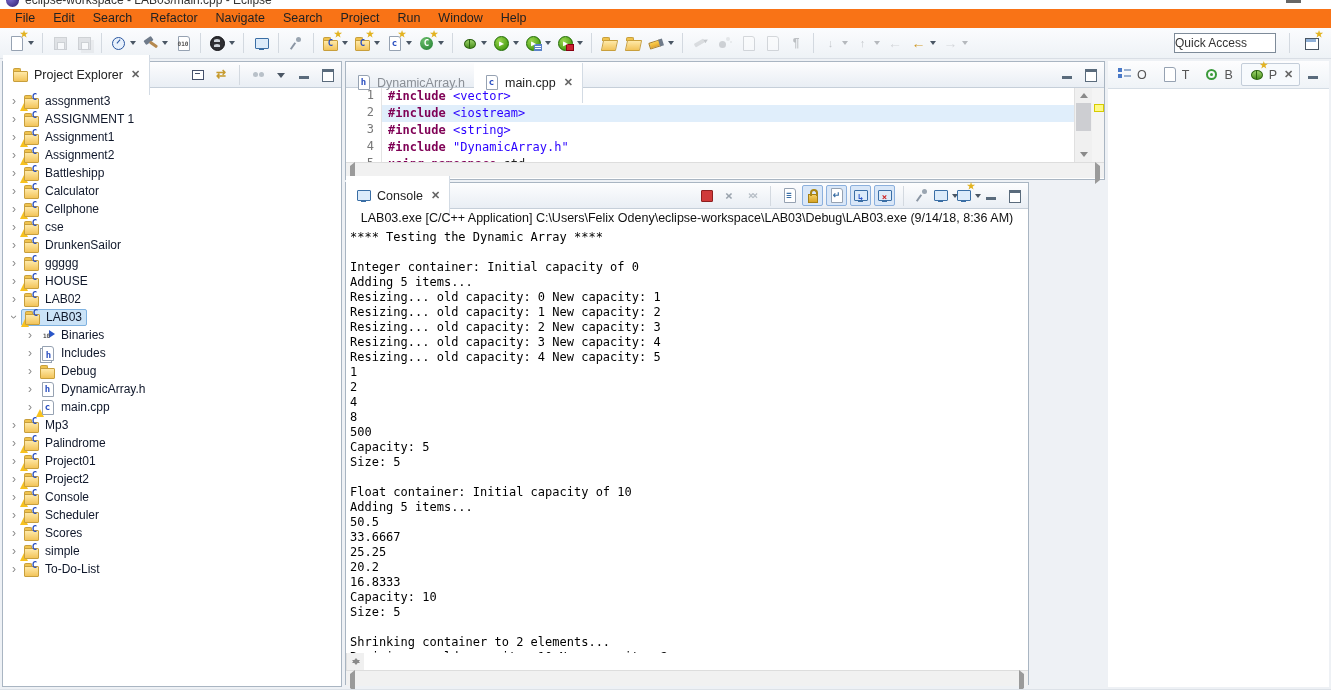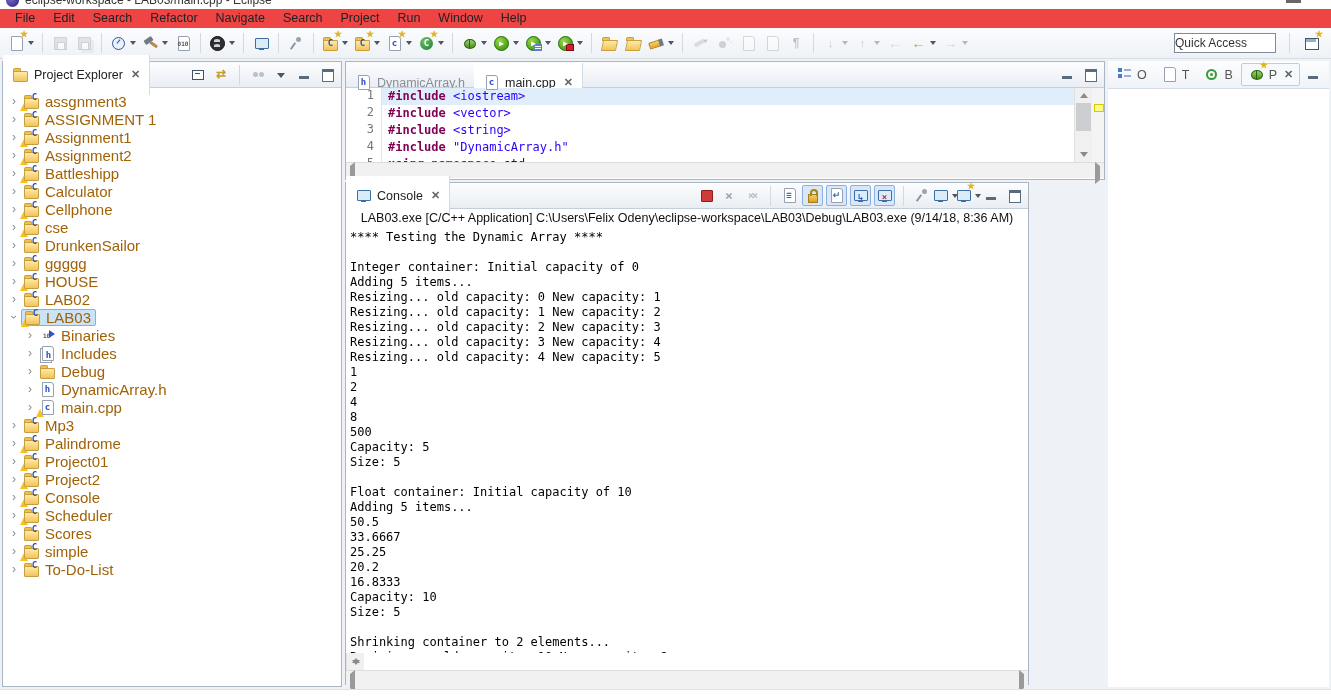--- a/index.html
+++ b/index.html
@@ -3,21 +3,21 @@
 <meta charset="utf-8">
 <style>
   html,body{margin:0;padding:0;background:#fff;}
   #root{position:relative;width:1331px;height:697px;overflow:hidden;background:#fff;
         font-family:"Liberation Sans",sans-serif;font-size:12.5px;color:#222;}
   
   #titlebar{position:absolute;left:0;top:0;width:100%;height:9px;background:#fff;overflow:hidden;}
   #titlebar .tb-inner{position:absolute;top:-9px;left:6px;height:18px;display:flex;align-items:center;gap:6px;font-size:12px;color:#333;}
   .ecl-logo{width:13px;height:13px;border-radius:50%;background:radial-gradient(circle at 35% 35%,#7a6cd0,#2d1b6b);display:inline-block;}
   #win-min{position:absolute;right:30px;top:0px;width:15px;height:3px;background:#666;}
-  #menubar{position:absolute;left:0;top:9px;width:100%;height:19px;background:#ef4444;display:flex;align-items:center;padding-left:6px;box-sizing:border-box;}
+  #menubar{position:absolute;left:0;top:9px;width:100%;height:19px;background:#f97316;display:flex;align-items:center;padding-left:6px;box-sizing:border-box;}
   .menu-item{padding:0 9px;line-height:19px;cursor:default;}
   #toolbar{position:absolute;left:0;top:28px;width:100%;height:31px;background:linear-gradient(#fbfcfe,#eef2f6);
            border-bottom:1px solid #d9dee5;display:flex;align-items:center;padding:0 5px;box-sizing:border-box;}
   .titem{height:22px;min-width:22px;display:flex;align-items:center;justify-content:center;padding:0 2px;border-radius:3px;margin:0 1px;background:transparent;border:none;}
   .titem.dis{opacity:.38;filter:grayscale(60%);}
   .tsep{width:1px;height:20px;background:#d3d9e0;margin:0 5px;}
   .dd{width:0;height:0;border-left:3px solid transparent;border-right:3px solid transparent;border-top:4px solid #4a5664;margin-left:3px;}
   #qa-wrap{margin-left:auto;display:flex;align-items:center;gap:8px;padding-right:6px;}
   #quick-access{width:100px;height:18px;border:1px solid #7e8b99;font:12px "Liberation Sans",sans-serif;padding:0 0;color:#222;}
   #quick-access::placeholder{color:#333;opacity:1;}
@@ -32,21 +32,21 @@
   .tbtn{width:20px;height:20px;display:flex;align-items:center;justify-content:center;background:none;border:none;padding:0;}
   .tbtn.tog{background:#d9e7f8;border:1px solid #8cb0dd;border-radius:2px;width:21px;height:21px;box-sizing:border-box;}
   
   #explorer{left:2px;top:2px;width:340px;height:626px;}
   #tree{padding-top:4px;overflow:hidden;height:calc(100% - 30px);}
   .trow{height:18px;display:flex;align-items:center;white-space:nowrap;}
   .chev{width:14px;text-align:center;color:#8a8a8a;font-size:12px;display:inline-block;flex:0 0 14px;}
   .chev.open{transform:rotate(90deg);}
   .selwrap{display:flex;align-items:center;gap:5px;padding:0 4px 0 2px;border-radius:2px;height:17px;}
   .selwrap.sel{background:#cbe3f7;border:1px solid #7fb2e0;box-sizing:border-box;}
-  .tlabel{font-size:15px;color:#a16207;}
+  .tlabel{font-size:12px;color:#0f172a;}
   
   #editor{left:345px;top:2px;width:760px;height:119px;}
   #ed-content{display:flex;height:74px;overflow:hidden;}
   #gutter{width:36px;background:#fff;border-right:1px solid #e4e4e4;box-sizing:border-box;}
   .lnum{height:17px;line-height:17px;text-align:right;padding-right:7px;color:#787878;font:12px "DejaVu Sans Mono",monospace;}
   #code{flex:1;font:12px "DejaVu Sans Mono",monospace;overflow:hidden;}
   .codeline{height:17px;line-height:17px;padding-left:6px;white-space:pre;}
   .codeline.cur{background:#e0eefb;}
   .c-dir,.c-kw{color:#7f0055;font-weight:bold;}
   .c-hdr{color:#2a00ff;}
@@ -665,22 +665,22 @@
       </div>
       <div id="ed-content">
         <div id="gutter">
             <div class="lnum">1</div>
             <div class="lnum">2</div>
             <div class="lnum">3</div>
             <div class="lnum">4</div>
             <div class="lnum">5</div>
           </div>
         <div id="code">
+            <div class="codeline"><span class="c-dir">#include </span><span class="c-hdr">&lt;vector&gt;</span></div>
             <div class="codeline cur"><span class="c-dir">#include </span><span class="c-hdr">&lt;iostream&gt;</span></div>
-            <div class="codeline"><span class="c-dir">#include </span><span class="c-hdr">&lt;vector&gt;</span></div>
             <div class="codeline"><span class="c-dir">#include </span><span class="c-hdr">&lt;string&gt;</span></div>
             <div class="codeline"><span class="c-dir">#include </span><span class="c-hdr">"DynamicArray.h"</span></div>
             <div class="codeline"><span class="c-kw">using</span><span> </span><span class="c-kw">namespace</span><span> std;</span></div>
           </div>
         <div class="vscroll">
           <span class="sb-arrow" style="top:0;">
               <i class="tri-up"></i>
             </span>
           <span class="vthumb" style="top:15px;height:28px;"></span>
           <span class="sb-arrow" style="bottom:0;">

